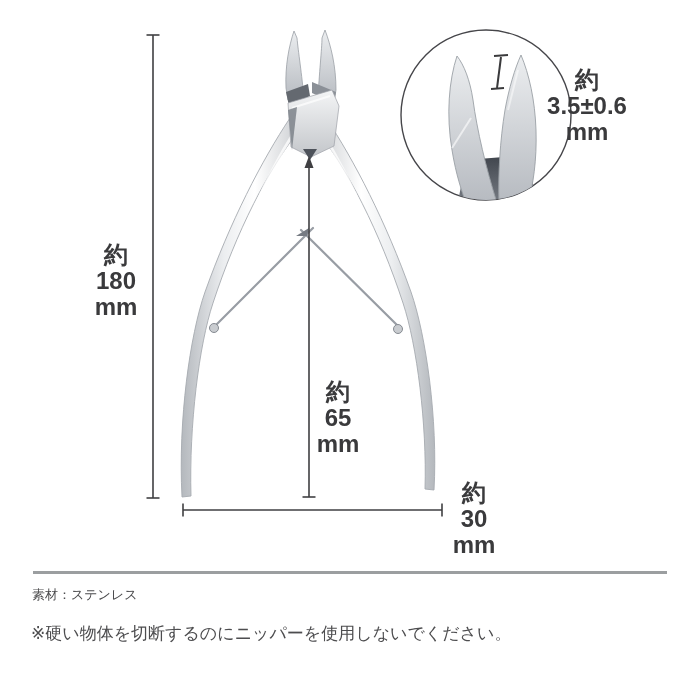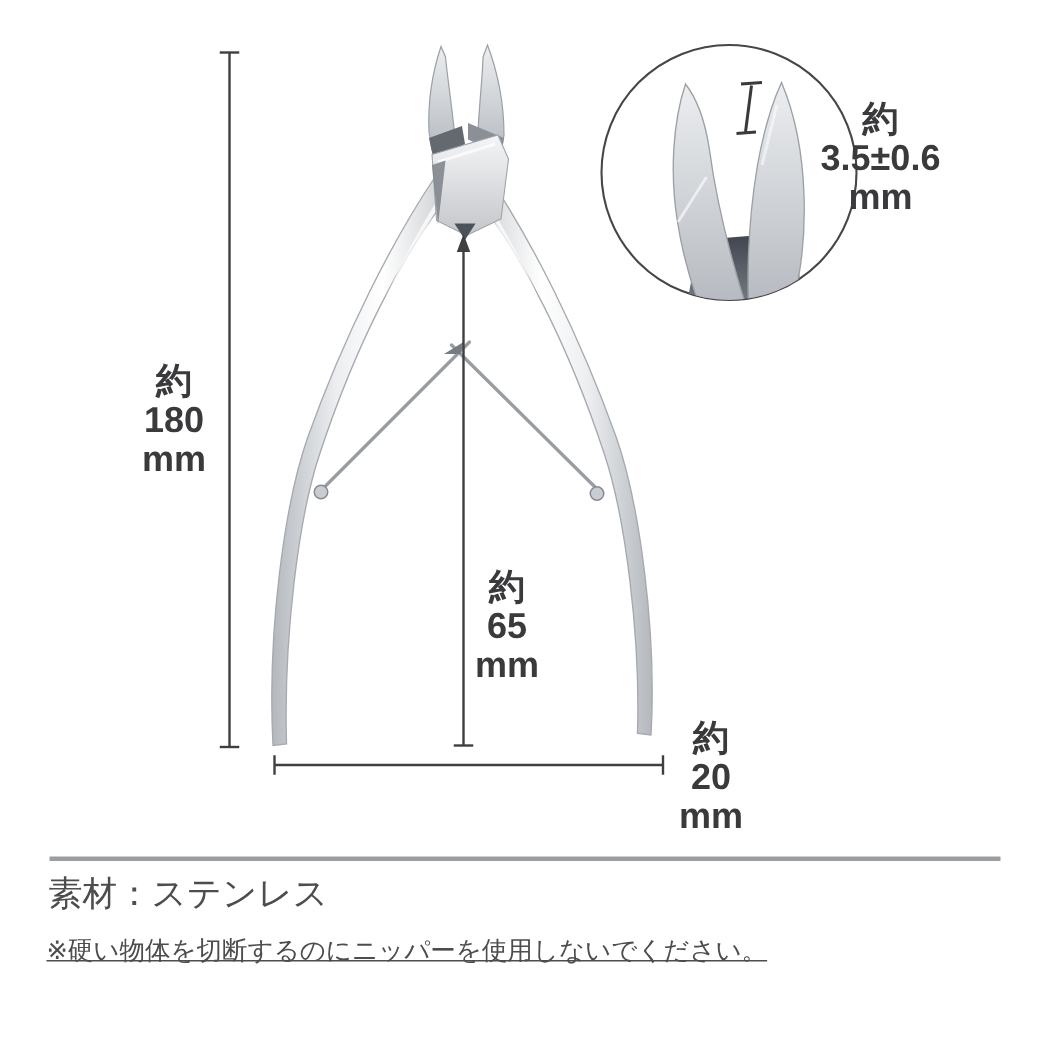--- a/index.html
+++ b/index.html
@@ -14,24 +14,24 @@
   }
   .dim-label span{display:block;}
   #label-height{left:74px;top:242px;width:84px;}
   #label-handle{left:296px;top:379px;width:84px;}
   #label-width{left:432px;top:480px;width:84px;}
   #label-blade{left:532px;top:67px;width:110px;}
   #divider{
     position:absolute;left:33px;top:571px;width:634px;height:3px;background:#9b9ea0;
   }
   #material-line{
-    position:absolute;left:32px;top:584px;font-size:23px;line-height:22px;color:#4d4d4f;text-align:center;
+    position:absolute;left:32px;top:584px;font-size:13px;line-height:22px;color:#4d4d4f;text-align:center;
   }
   #notes{
-    position:absolute;left:31px;top:623px;font-size:17px;line-height:22.5px;color:#4d4d4f;text-decoration:underline;
+    position:absolute;left:31px;top:623px;font-size:17px;line-height:22.5px;color:#4d4d4f;
   }
   .note-line{display:block;white-space:nowrap;}
 </style>
 </head>
 <body>
 
 <div id="stage">
 
   <svg id="diagram-svg" width="700" height="700" viewBox="0 0 700 700">
     <defs>
@@ -140,21 +140,21 @@
   </div>
 
   <div class="dim-label" id="label-handle">
     <span>約</span>
     <span>65</span>
     <span>mm</span>
   </div>
 
   <div class="dim-label" id="label-width">
     <span>約</span>
-    <span>20</span>
+    <span>30</span>
     <span>mm</span>
   </div>
 
   <div class="dim-label" id="label-blade">
     <span>約</span>
     <span>3.5±0.6</span>
     <span>mm</span>
   </div>
 
   <div id="divider"></div>

